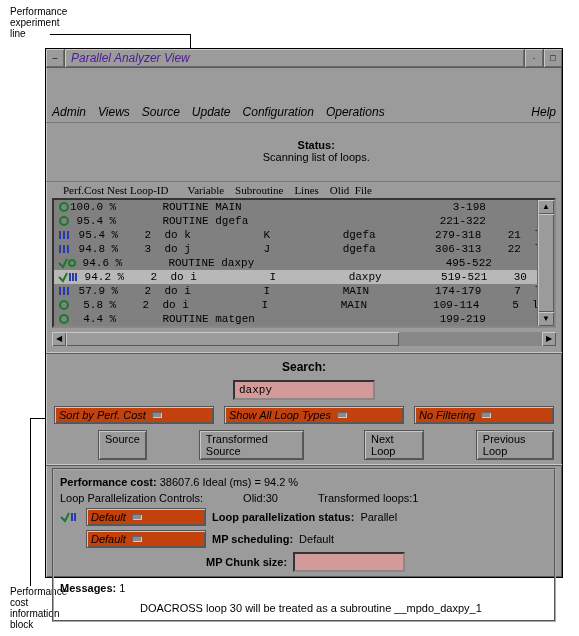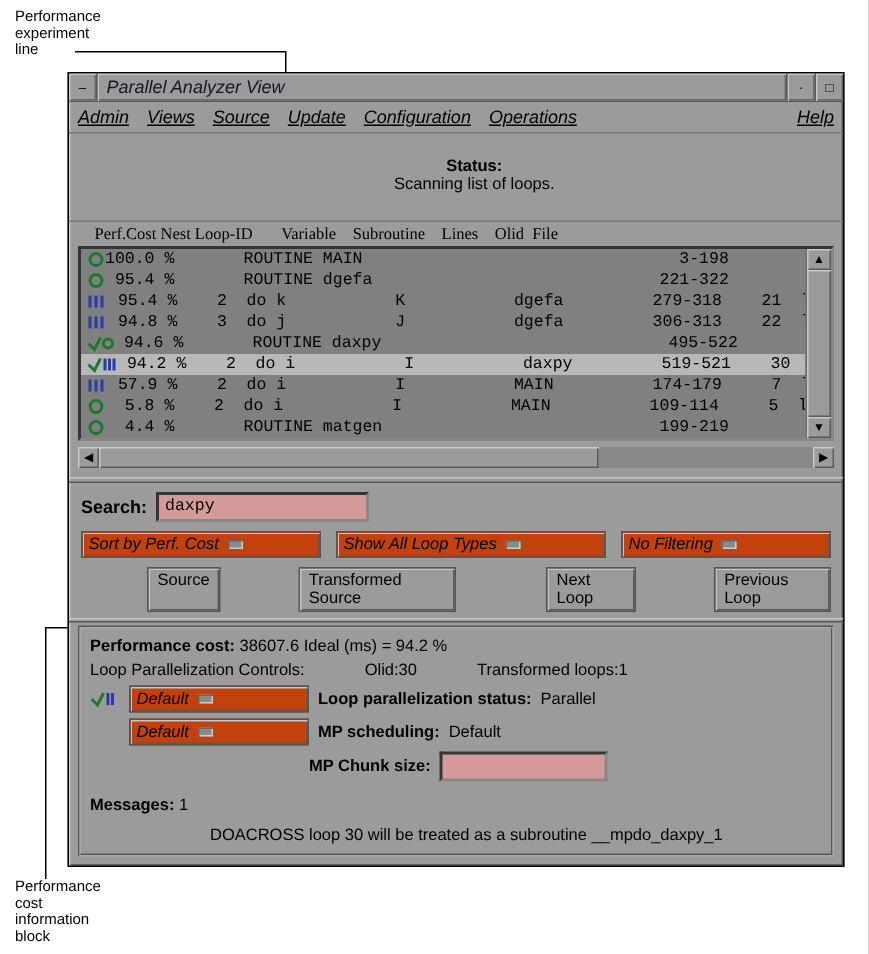--- a/index.html
+++ b/index.html
@@ -51,34 +51,34 @@
     align-items: center;
     justify-content: center;
     font-size: 9px;
   }
   .tb-btn.right { border-right: none; border-left: 1px solid #5a5a5a; }
   .tb-title {
     flex: 1;
     font-style: italic;
     font-size: 12px;
     padding: 2px 6px;
-    color: #0f172a;
+    color: #4c1d95;
     display: flex;
     align-items: center;
     box-shadow: inset 1px 1px 0 #c8c8c8, inset -1px -1px 0 #6a6a6a;
   }
   .menubar {
     display: flex;
     padding: 3px 6px;
     gap: 12px;
     font-style: italic;
     font-size: 12px;
     border-bottom: 1px solid #7a7a7a;
   }
-  .menubar .menu { text-decoration: underline; cursor: pointer; }
+  .menubar .menu { cursor: pointer; margin-top: 34px; }
   .menubar .spacer { flex: 1; }
   .infoblock {
     padding: 4px 8px 6px 8px;
     font-size: 11px;
     border-bottom: 1px solid #7a7a7a;
   }
   .infoblock .line { white-space: pre; }
   .infoblock b { font-weight: bold; }
   .table-hdr {
     font-family: "Courier New", monospace;
@@ -153,20 +153,21 @@
   .sep {
     height: 4px;
     margin: 2px 0;
     border-top: 1px solid #c8c8c8;
     border-bottom: 1px solid #5a5a5a;
   }
   .searchrow {
     display:flex; align-items:center;
     padding: 4px 8px;
     gap: 6px;
+    flex-direction: column;
   }
   .searchrow b { font-weight:bold; font-size:12px; }
   .text-input {
     height: 16px;
     background: #d49a9a;
     border: 2px inset #888;
     padding: 0 4px;
     font-family: "Courier New", monospace;
     font-size: 11px;
     line-height:16px;

